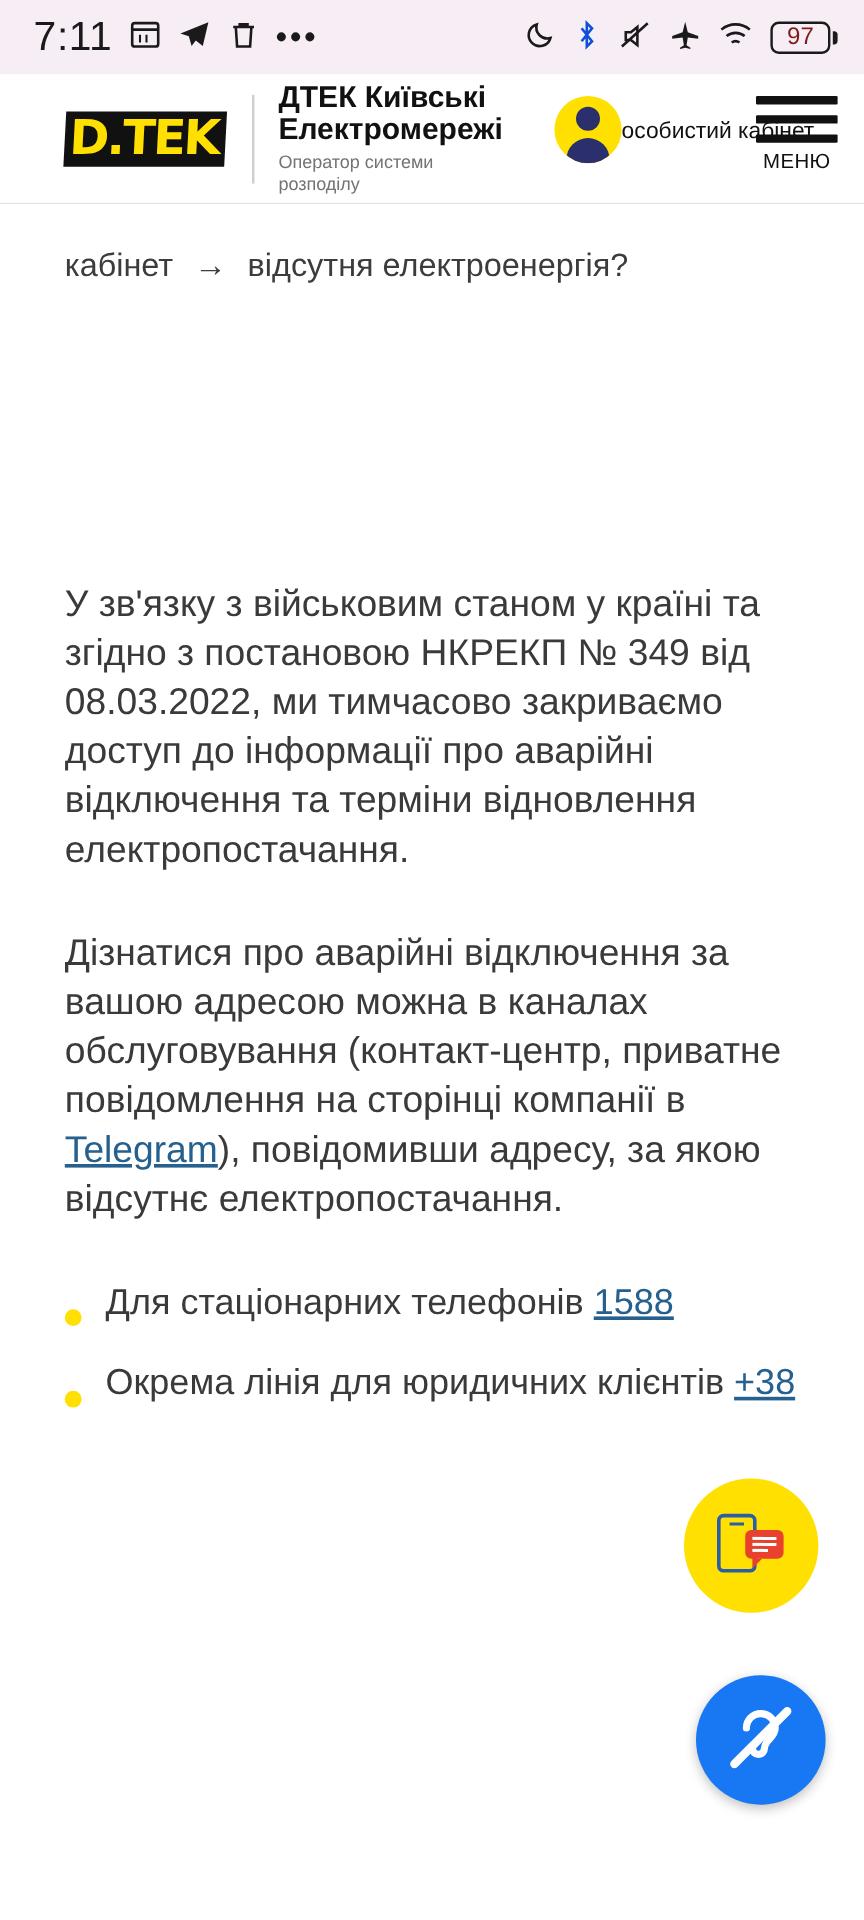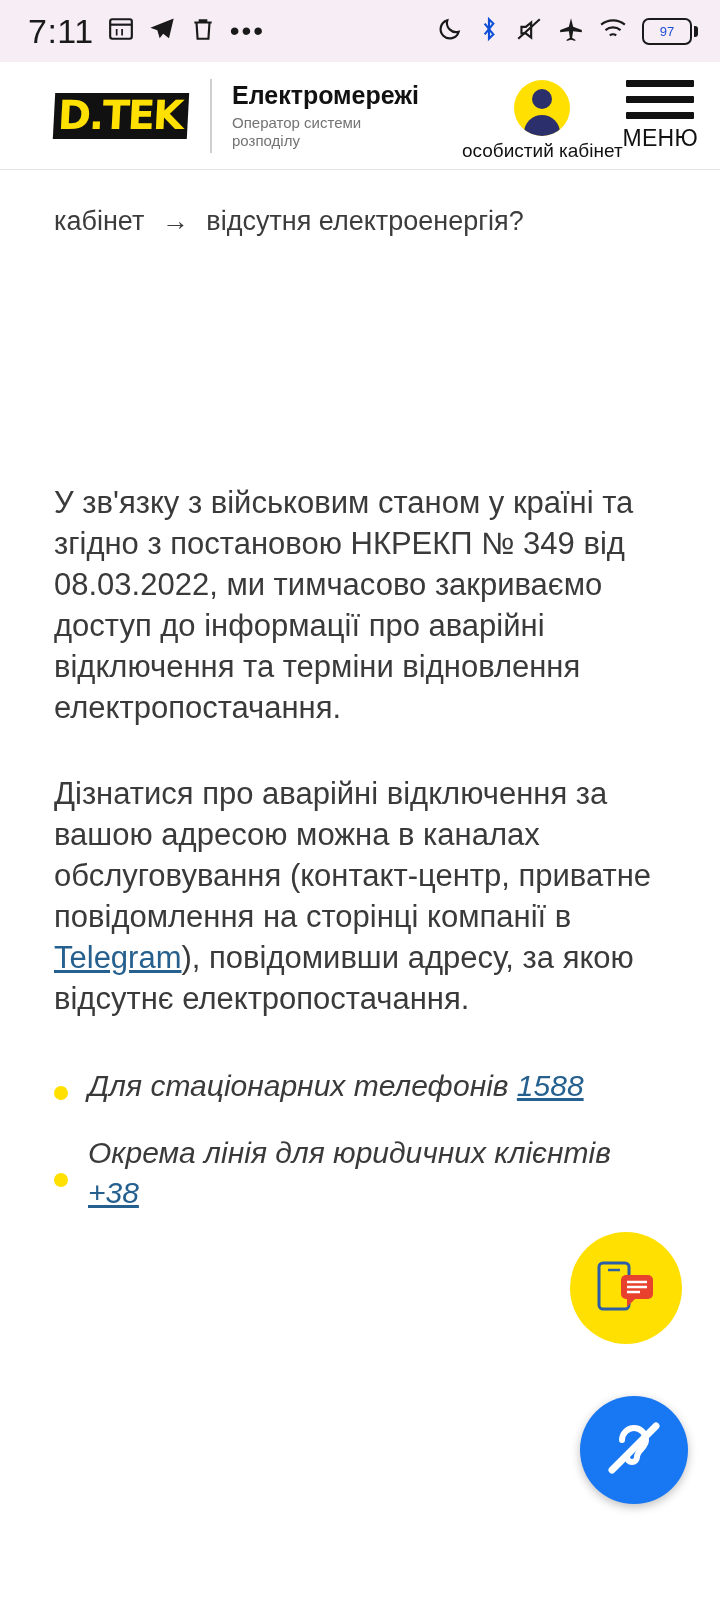--- a/index.html
+++ b/index.html
@@ -25,21 +25,21 @@
   .sb-right { display: flex; align-items: center; gap: 15px; }
   .sb-ico { display: block; }
   .battery {
     display: flex; align-items: center;
   }
   .batt-body {
     width: 50px; height: 27px;
     border: 2.5px solid #1a1a1a;
     border-radius: 7px;
     display: flex; align-items: center; justify-content: center;
-    font-size: 13px; color: #1d4ed8;
+    font-size: 20px; color: #7f1d1d;
   }
   .batt-tip {
     width: 4px; height: 11px; background: #1a1a1a;
     border-radius: 0 3px 3px 0; margin-left: 2px;
   }
   .dots { font-size: 28px; color:#1a1a1a; letter-spacing:2px; line-height: 0.6;}
 
   
   .site-header {
     height: 108px;
@@ -64,21 +64,21 @@
   .divider-v {
     width: 2px; height: 74px; background: #cfcfcf; margin: 0 20px 0 22px;
   }
   .brand-txt { line-height: 1.06; }
   .brand-1 { font-size: 25px; font-weight: bold; color: #111; }
   .brand-2 { font-size: 15px; color: #737373; margin-top: 6px; line-height: 1.18; }
 
   .acct {
     position: absolute;
     left: 462px; top: 18px;
-    display: flex; flex-direction: column; align-items: center;
+    display: flex; flex-direction: row; align-items: center;
   }
   .acct-circle {
     width: 56px; height: 56px; border-radius: 50%;
     background: #ffe000;
     display:flex; align-items:flex-end; justify-content:center;
     overflow: hidden;
     position: relative;
   }
   .acct-head {
     position:absolute; top:9px; left:18px;
@@ -92,21 +92,21 @@
 
   .menu-btn {
     position: absolute; right: 22px; top: 18px;
     display:flex; flex-direction:column; align-items:center;
   }
   .burger { width: 68px; }
   .burger span {
     display:block; height: 7px; background:#111; border-radius:1px; margin-bottom: 9px;
   }
   .burger span:last-child { margin-bottom: 0; }
-  .menu-label { font-size: 23px; color:#111; margin-top: 6px; letter-spacing:0.3px;}
+  .menu-label { font-size: 17px; color:#111; margin-top: 6px; letter-spacing:0.3px;}
 
   
   .breadcrumb {
     padding: 36px 0 0 54px;
     font-size: 27px;
     color: #3c3c3c;
   }
   .breadcrumb .arrow { margin: 0 10px; }
 
   
@@ -116,26 +116,25 @@
     color: #3a3a3a;
     font-size: 31px;
     line-height: 1.32;
   }
   .content p { margin-bottom: 46px; }
   .content a { color: #25608e; text-decoration: underline; }
 
   .bullets { margin-top: 2px; }
   .bullet {
     display: flex;
-    align-items: center;
+    align-items: flex-end;
     gap: 20px;
     margin-bottom: 28px;
     font-size: 30px;
     color: #3a3a3a;
-    font-style: italic;
   }
   .bullet .dot {
     width: 14px; height: 14px; border-radius: 50%;
     background: #ffe000; margin-top: 14px; flex: none;
   }
 
   
   .fab-chat {
     position: absolute;
     right: 38px; top: 1232px;
@@ -211,20 +210,21 @@
       <span class="batt-body">97</span>
       <span class="batt-tip"></span>
     </span>
   </div>
 </div>
 
 <div class="site-header">
   <div class="logo">D.TEK</div>
   <div class="divider-v"></div>
   <div class="brand-txt">
+    <div class="brand-1">ДТЕК Київські</div>
     <div class="brand-1">Електромережі</div>
     <div class="brand-2">Оператор системи<br>розподілу</div>
   </div>
 
   <div class="acct">
     <span class="acct-circle">
       <span class="acct-head"></span>
         <span class="acct-body"></span>
     </span>
     <span class="acct-label">особистий кабінет</span>

